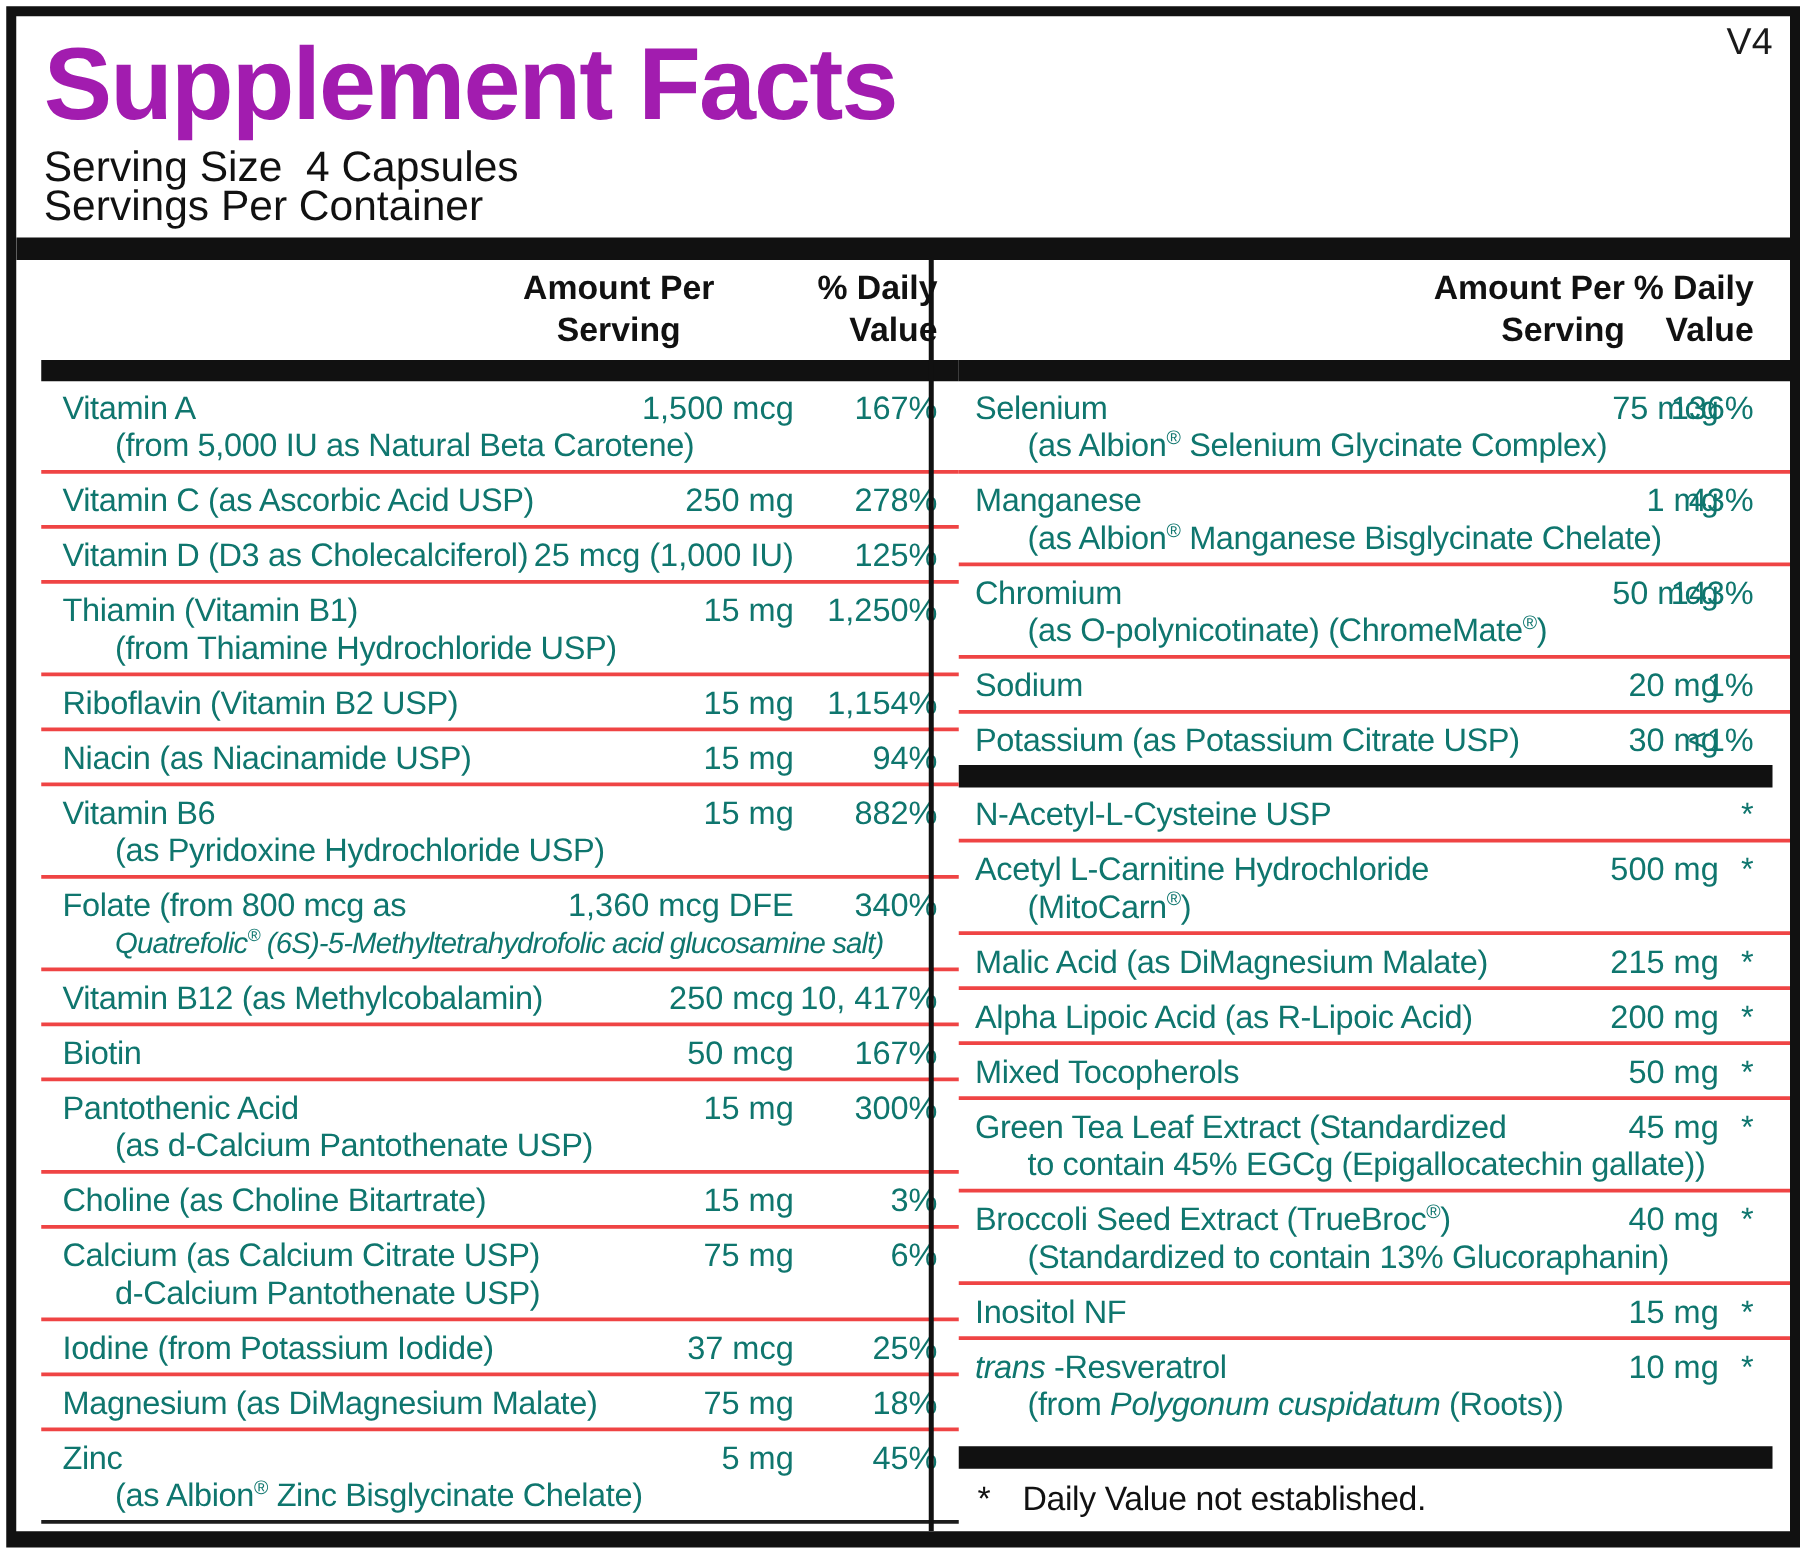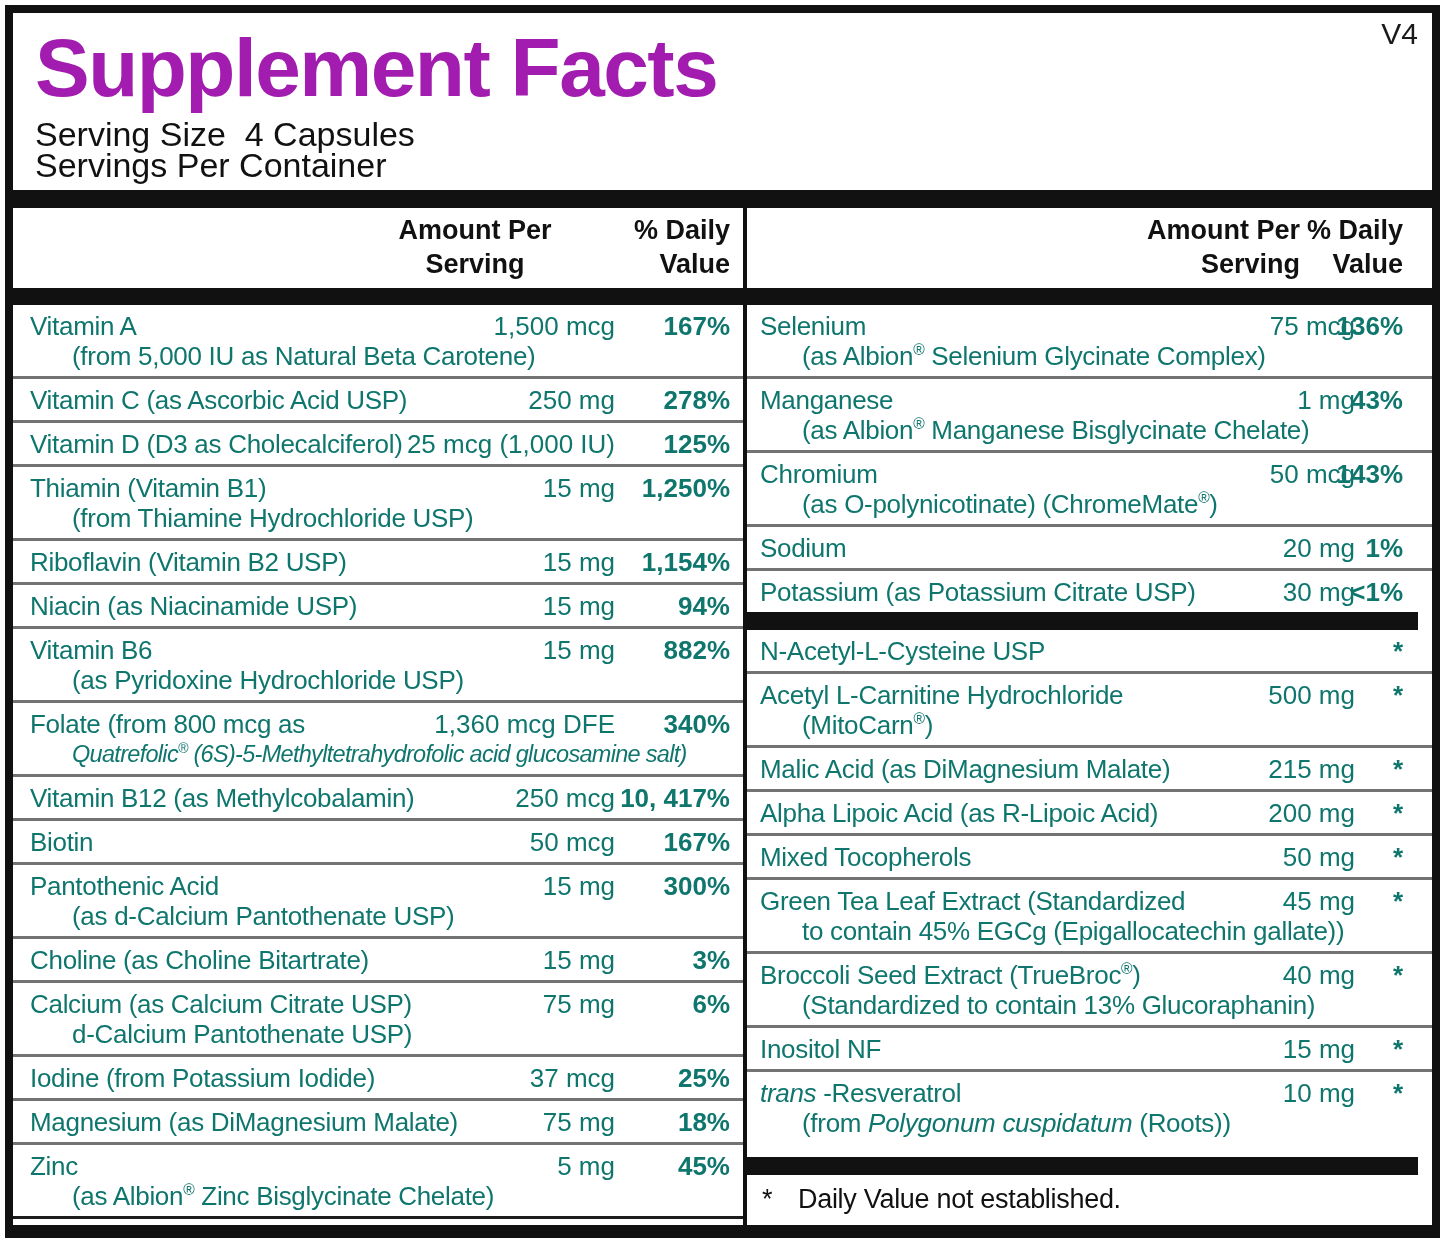--- a/index.html
+++ b/index.html
@@ -26,21 +26,21 @@
     font-size:82px; font-weight:bold; line-height:1;
     letter-spacing:-1.5px; color:#a21caf; white-space:nowrap;
   }
   .serving-line {
     margin-left:22px; font-size:34px; line-height:31px;
     white-space:pre; color:#111;
   }
   .serving-line.first { margin-top:10px; }
   .bar-full { height:18px; background:#111; margin-top:9px; flex:0 0 auto; }
 
-  .body { flex:1; display:flex; position:relative; min-height:0; overflow:hidden; }
+  .body { flex:1; display:flex; position:relative; min-height:0; overflow:hidden;padding-left:20px; }
   .vline { position:absolute; left:730px; top:0; bottom:0; width:4px; background:#111; z-index:3; }
 
   .col { display:flex; flex-direction:column; }
   .col-left  { width:734px; flex:0 0 auto; }
   .col-right { flex:1; min-width:0; }
 
   .col-header { position:relative; height:80px; flex:0 0 auto; }
   .col-header .hcell {
     position:absolute; top:5px;
     font-size:27px; font-weight:bold; line-height:34px; color:#111;
@@ -51,31 +51,31 @@
   .col-right .h-dv     { right:29px;  width:120px; text-align:right; }
 
   .bar-col { height:17px; background:#111; flex:0 0 auto; }
 
   .rows { flex:0 0 auto; }
   .row {
     position:relative; padding:6px 17px 5px 17px;
     font-size:26px; line-height:30px; color:#0f766e;
   }
   .col-right .row { padding:6px 29px 5px 13px; }
-  .row.sep { border-top:3px solid #737373; }
+  .row.sep { border-top:3px solid #ef4444; }
   .row .name { white-space:nowrap; letter-spacing:-0.3px; }
   .row .sub  { display:block; margin-left:42px; white-space:nowrap; letter-spacing:-0.3px; }
   .row .sub.tight { font-size:23.5px; letter-spacing:-0.7px;font-style:italic; }
   .row sup { font-size:60%; vertical-align:super; line-height:0; }
   .row .amt {
     position:absolute; top:6px; text-align:right; white-space:nowrap;
   }
   .col-left  .row .amt { left:362px; width:240px; }
   .col-right .row .amt { left:358px; width:250px; }
-  .row .dv { position:absolute; top:6px; text-align:center; white-space:nowrap;font-weight:bold; }
+  .row .dv { position:absolute; top:6px; text-align:center; white-space:nowrap; }
   .col-left  .row .dv { right:17px; }
   .col-right .row .dv { right:29px; }
 
   .section-bar { height:18px; background:#111; margin-right:14px; }
   .end-line { border-top:3px solid #1c1c1c; }
 
   .footnote-wrap { margin-top:14px; flex:0 0 auto; }
   .footnote {
     padding:9px 29px 0 15px; font-size:27px; line-height:31px;
     letter-spacing:-0.3px; color:#111;

